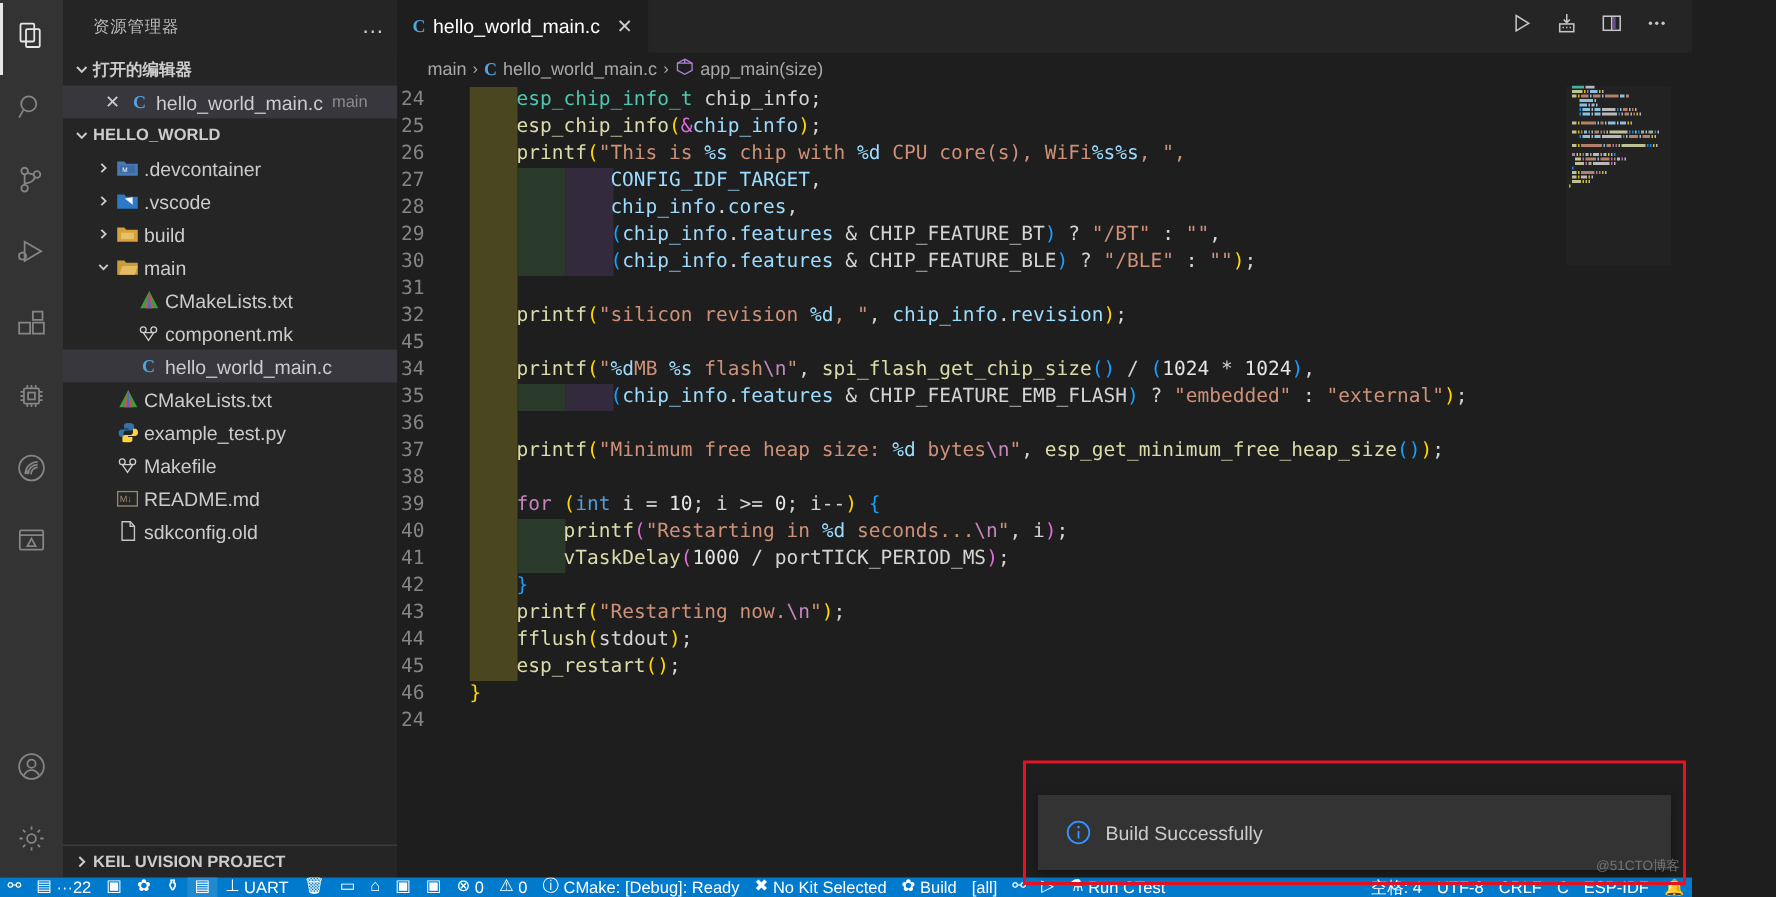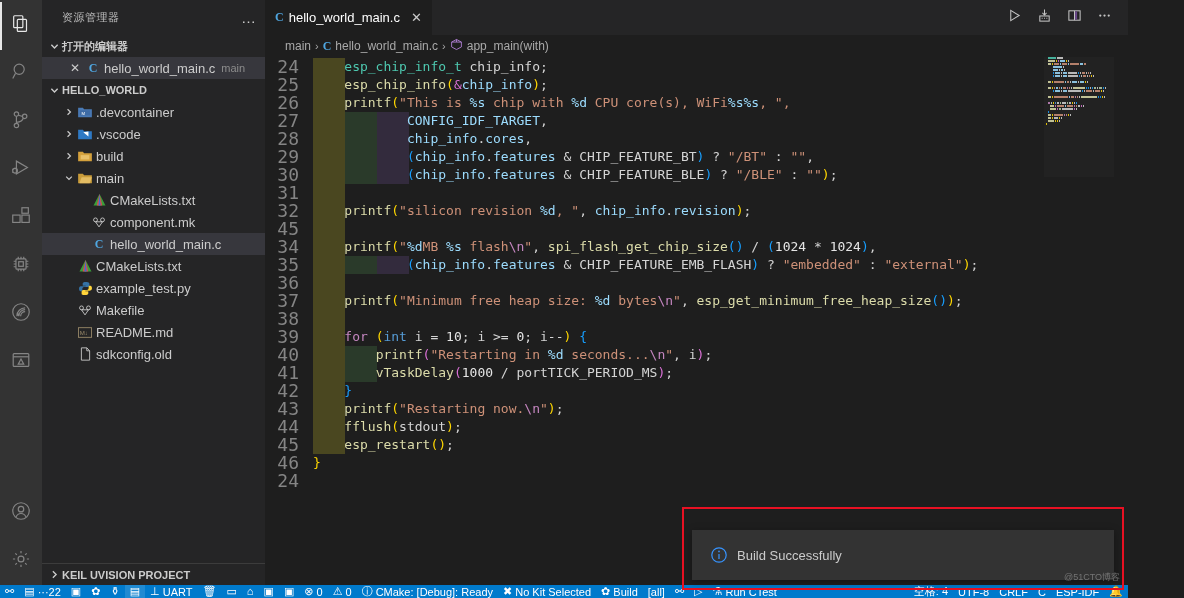--- a/index.html
+++ b/index.html
@@ -85,22 +85,22 @@
 
   .breadcrumbs {
     height: 22px; display: flex; align-items: center; gap: 4px;
     padding-left: 20px; font-size: 12px; color: #a9a9a9; background: #1e1e1e;
   }
   .bc-sep { color: #a9a9a9; font-size: 11px; }
   .bc-item { display: flex; align-items: center; gap: 4px; cursor: pointer; }
 
   .code-wrap { flex: 1 1 auto; display: flex; position: relative; overflow: hidden; background: #1e1e1e; }
   .gutter {
-    width: 48px; flex: 0 0 48px; text-align: right; padding-right: 14px;
-    color: #858585; font-family: "DejaVu Sans Mono", monospace; font-size: 18px;
+    width: 48px; flex: 0 0 48px; text-align: right; padding-right: 30px;
+    color: #858585; font-family: "DejaVu Sans Mono", monospace; font-size: 13px;
     line-height: 18px; padding-top: 1px; user-select: none;
   }
   .code {
     flex: 1 1 auto; font-family: "DejaVu Sans Mono", monospace; font-size: 13px;
     line-height: 18px; padding-top: 1px; white-space: pre; position: relative; overflow: hidden;
   }
   .ln { height: 18px; position: relative; }
   
   .ig { position: absolute; top: 0; height: 18px; width: 32px; }
   .ig1 { left: 0;  background: #4a4720; }
@@ -496,21 +496,21 @@
           <span>hello_world_main.c</span>
         </span>
         <span class="bc-sep">›</span>
         <span class="bc-item">
           <span>
             <svg width="13" height="13" viewBox="0 0 16 16" fill="none" stroke="#b180d7" stroke-width="1.1">
                 <path d="M8 1.8 14 5v6l-6 3.2L2 11V5z"></path>
                 <path d="M8 1.8V5M8 5 2 5M8 5l6 0"></path>
               </svg>
           </span>
-          <span>app_main(with)</span>
+          <span>app_main(size)</span>
         </span>
       </div>
 
       <div class="code-wrap">
         <div class="gutter" id="gutter">
             <div class="ln">24</div>
             <div class="ln">25</div>
             <div class="ln">26</div>
             <div class="ln">27</div>
             <div class="ln">28</div>

